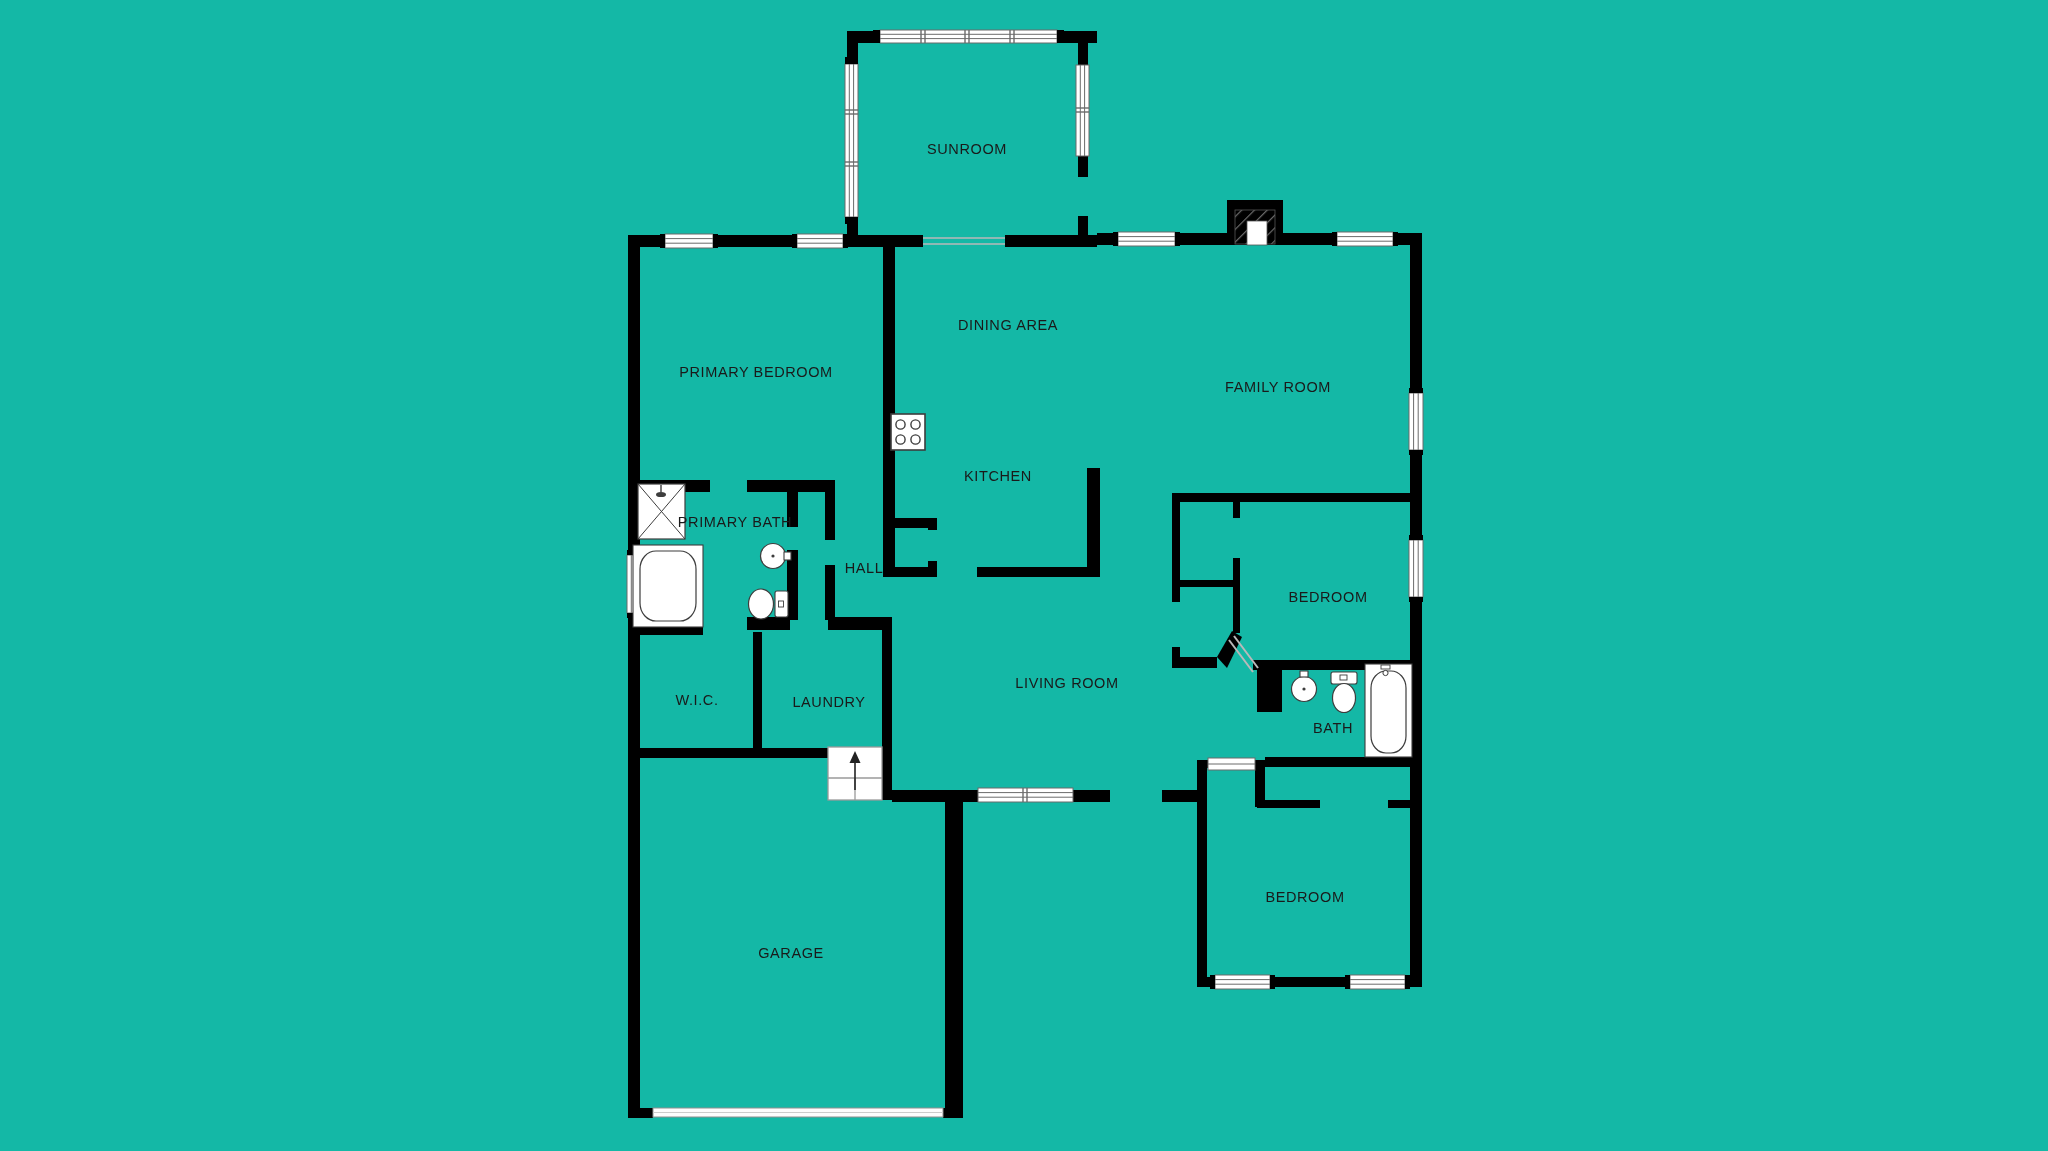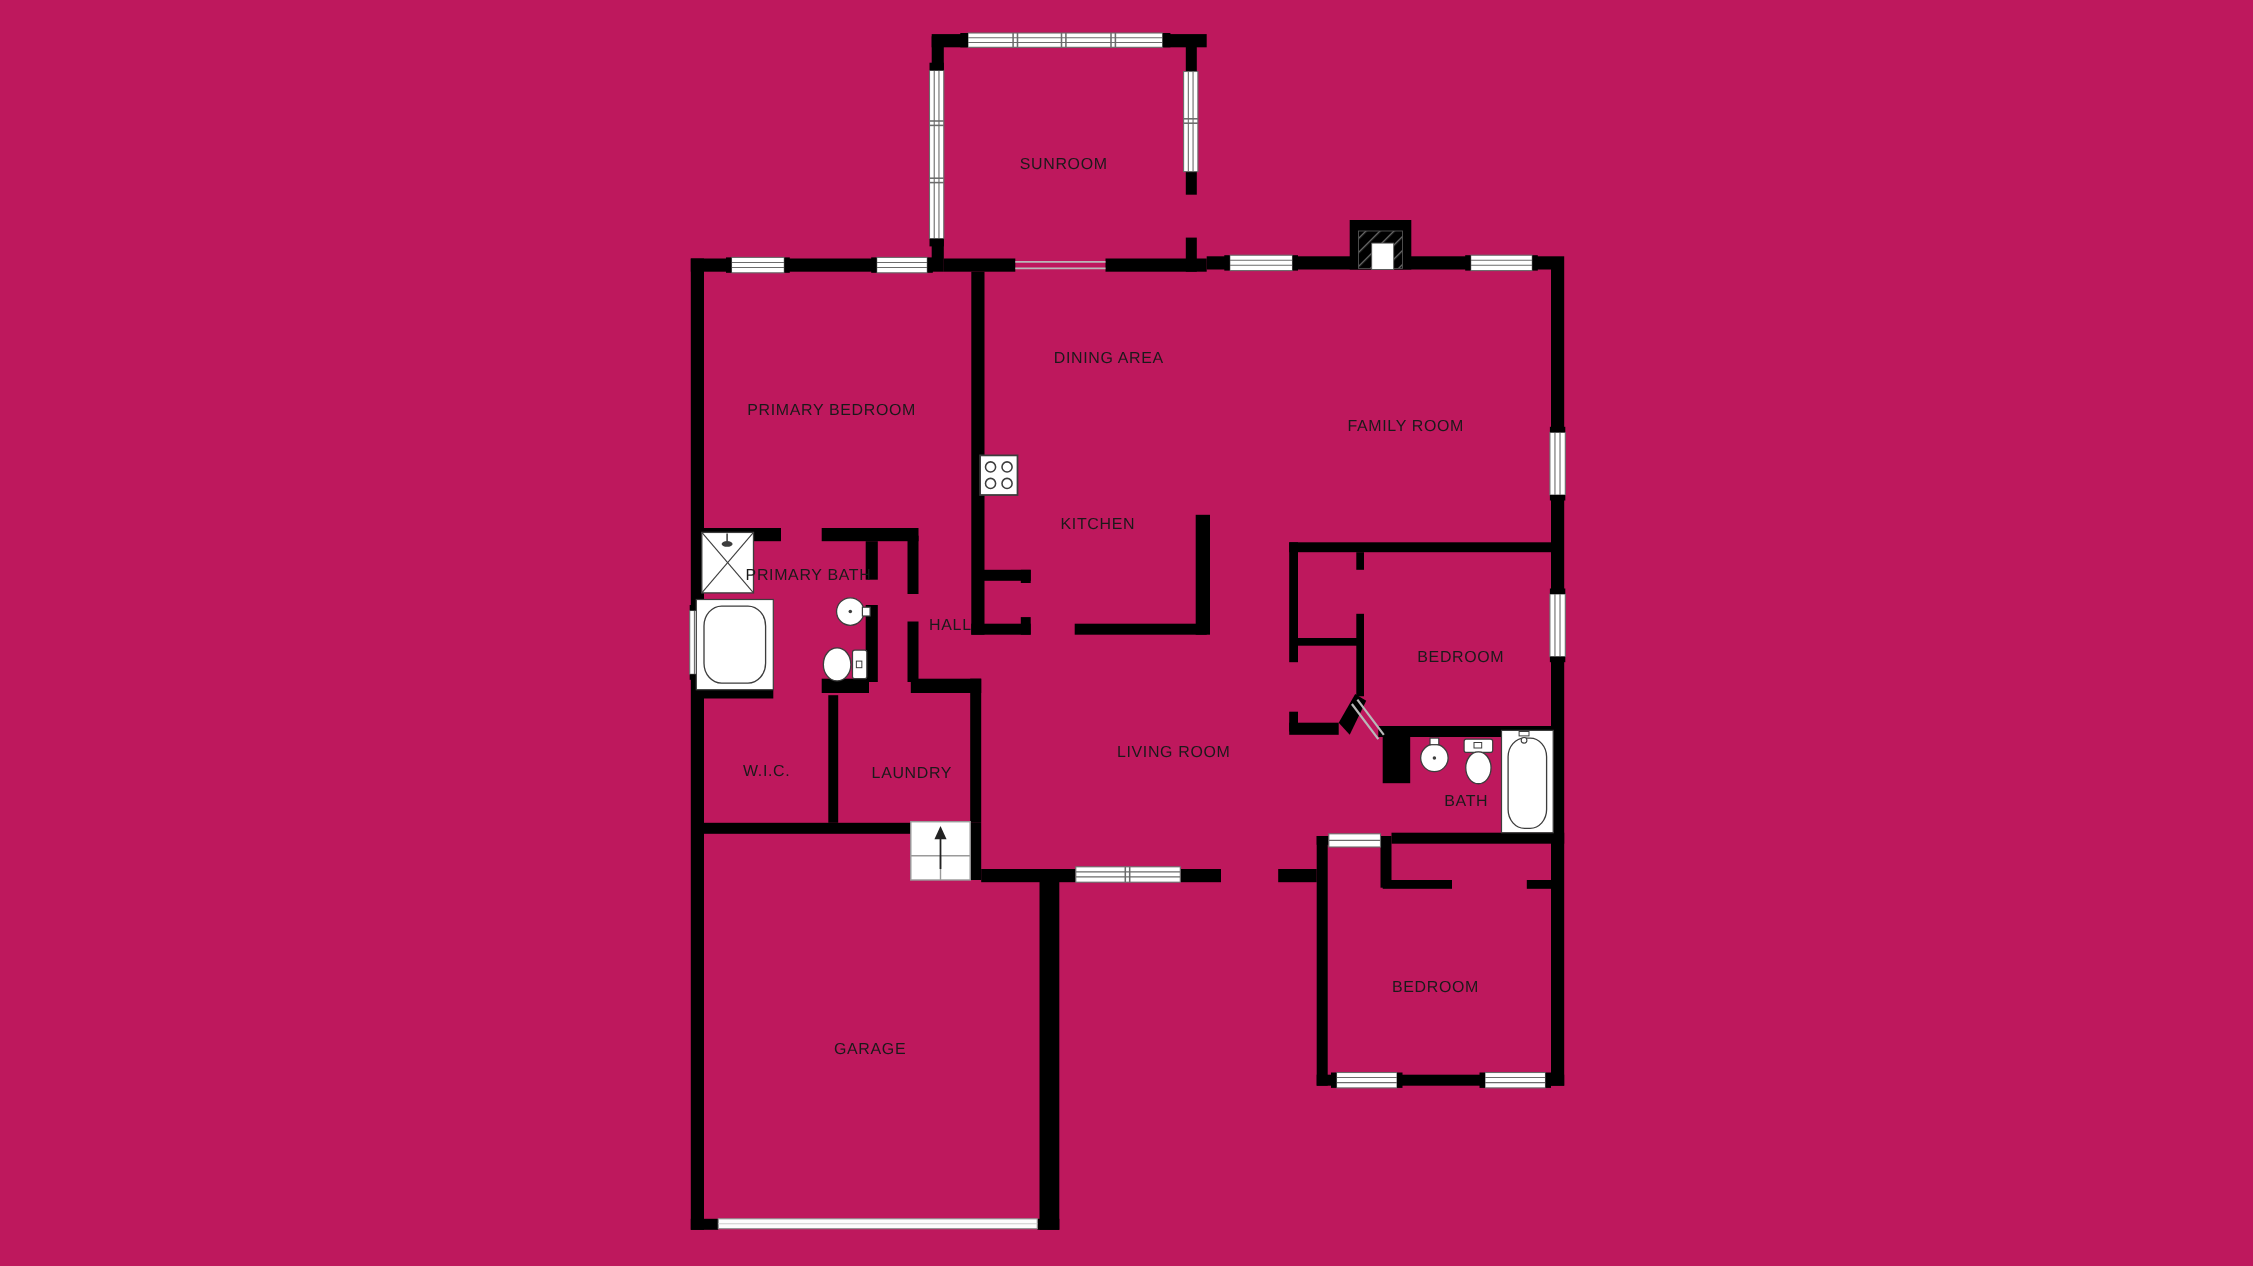--- a/index.html
+++ b/index.html
@@ -4,21 +4,21 @@
 <style>
   html, body {
     margin: 0;
     padding: 0;
     background: #ffffff;
   }
   #canvas {
     position: relative;
     width: 2048px;
     height: 1151px;
-    background: #be185d;
+    background: #14b8a6;
     font-family: "Liberation Sans", sans-serif;
     overflow: hidden;
   }
   svg { display: block; }
   text.room-label {
     font-family: "Liberation Sans", sans-serif;
     font-size: 14.5px;
     letter-spacing: 0.6px;
     text-anchor: middle;
     font-weight: 400;

